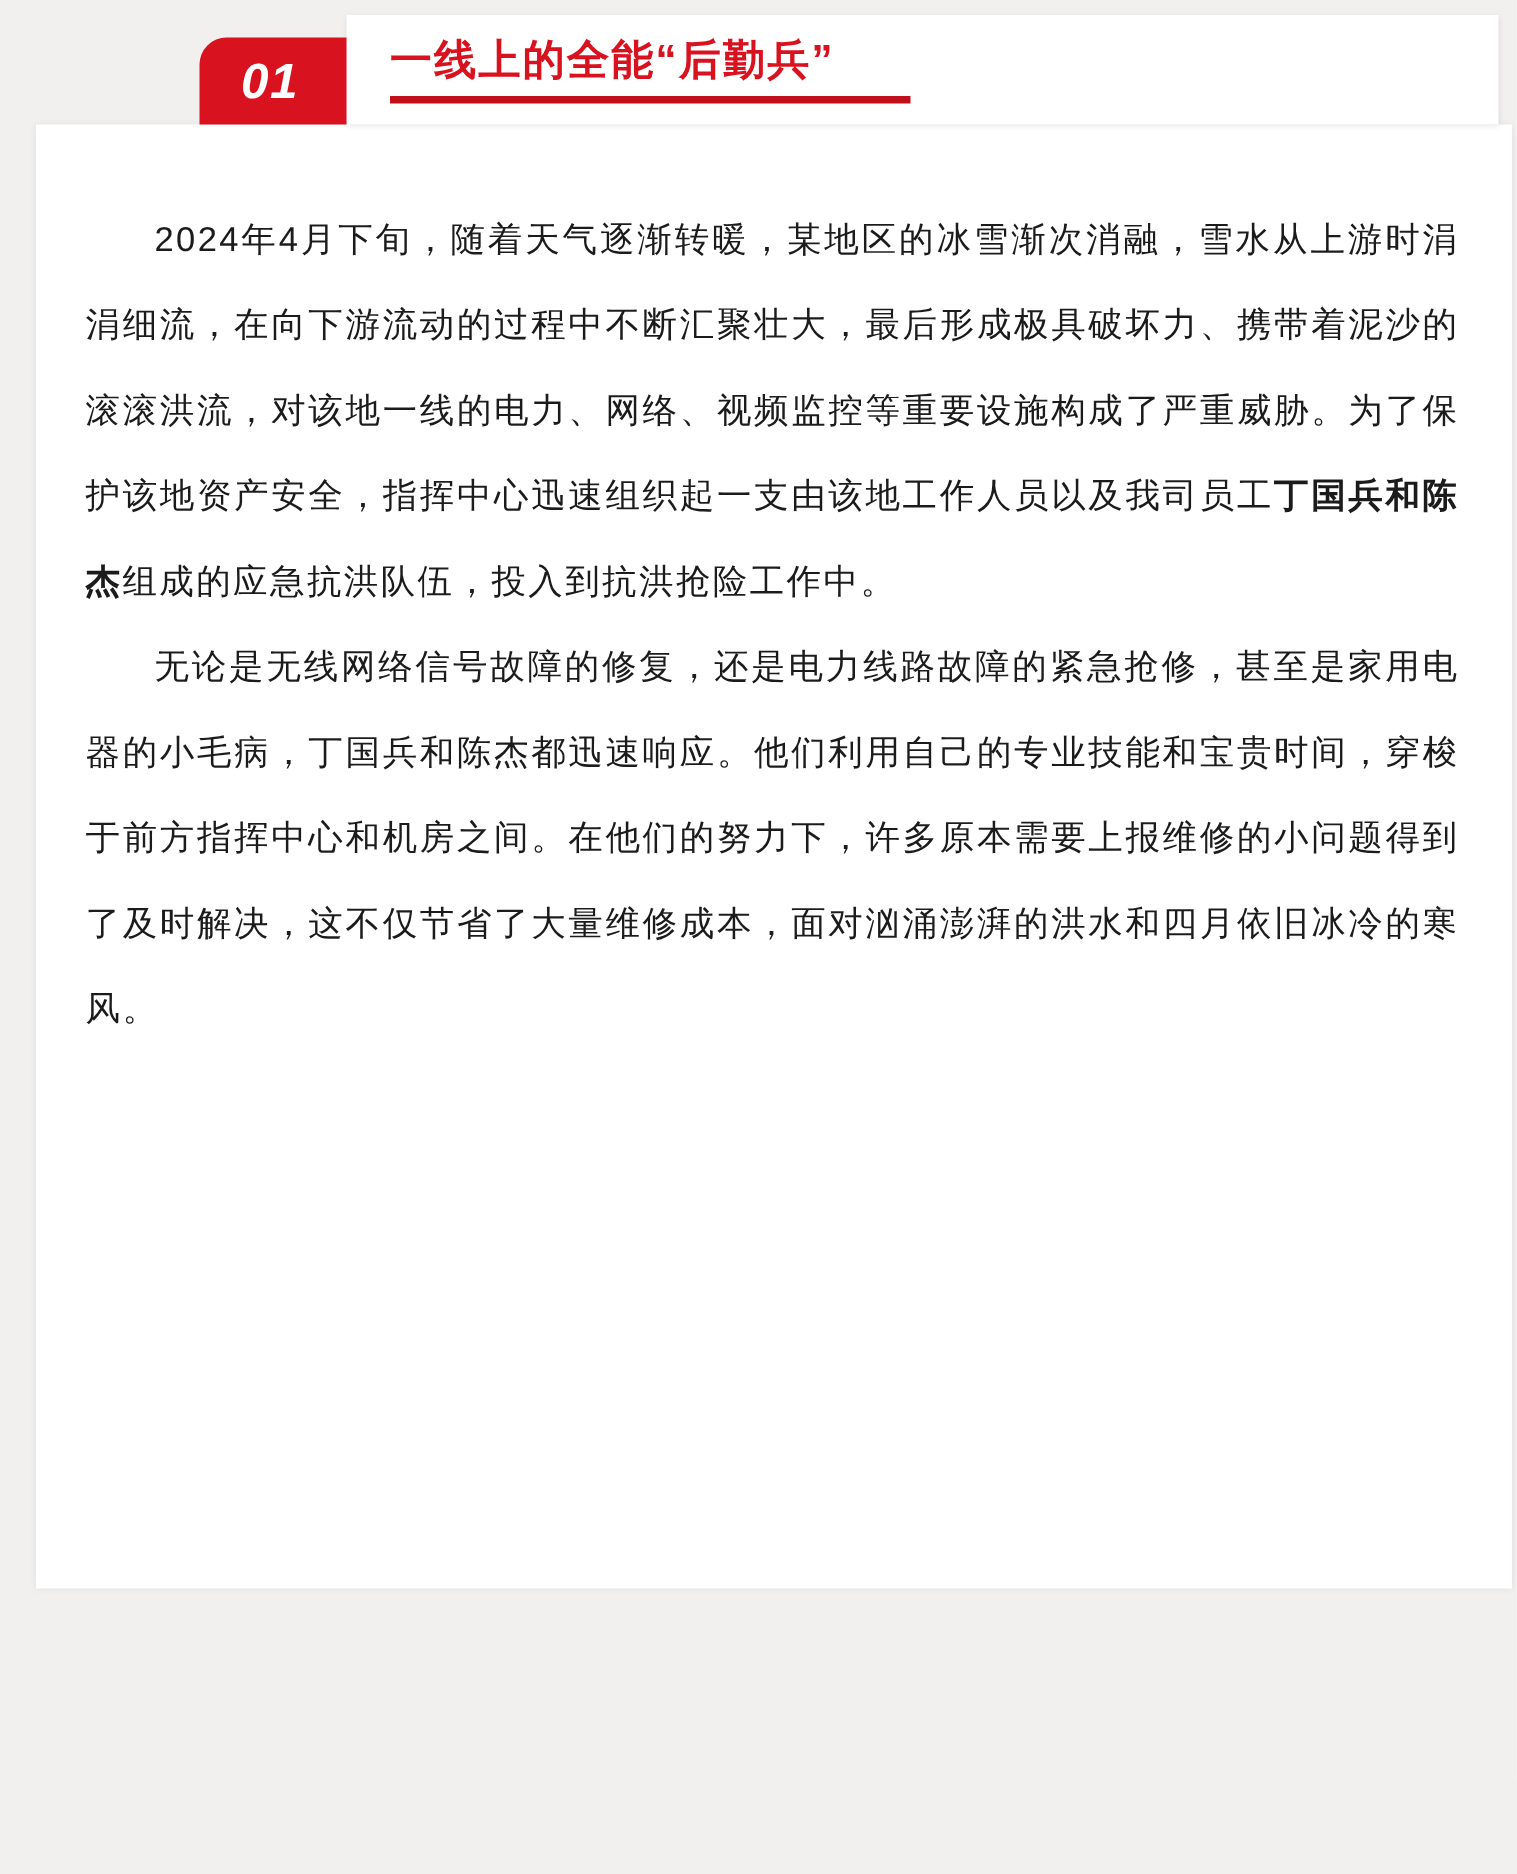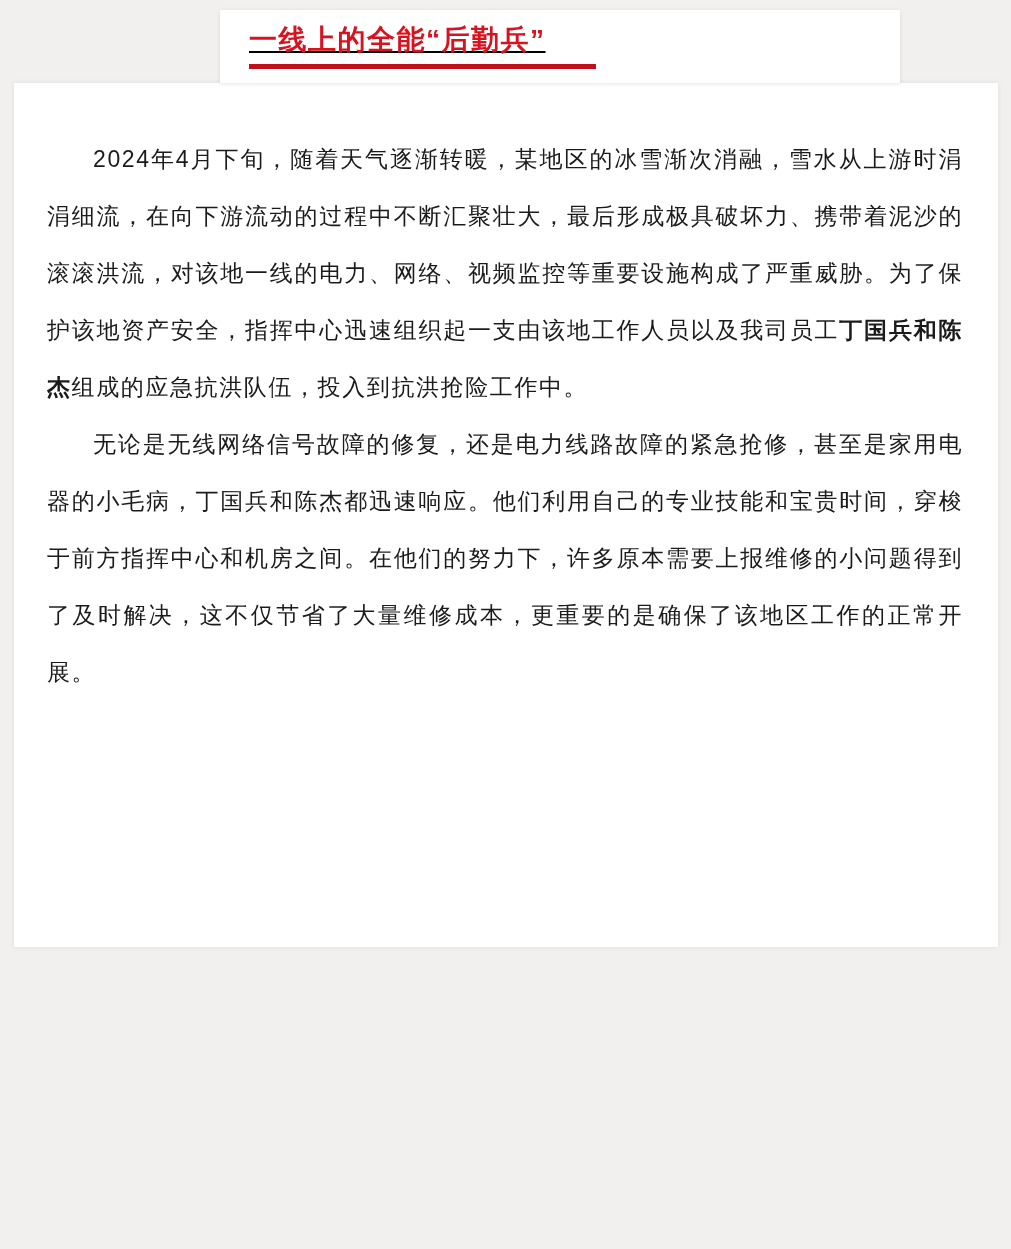--- a/index.html
+++ b/index.html
@@ -10,30 +10,29 @@
   }
   .page {
     position: relative;
     width: 1011px;
     height: 1249px;
     background: var(--page-bg, #f2efef);
     overflow: hidden;
   }
   .title-box {
     position: absolute;
-    left: 220px;
+    left: 231px;
     top: 10px;
-    width: 680px;
+    width: 768px;
     height: 73px;
     background: var(--surface, #ffffff);
     box-shadow: 0 1px 4px rgba(0,0,0,0.10);
     box-sizing: border-box;
     padding: 15px 0 0 29px;
     z-index: 1;
-    text-decoration: underline;
   }
   .section-title {
     margin: 0;
     display: block;
     font-size: 28px;
     font-weight: 700;
     line-height: 30px;
     letter-spacing: 1.5px;
     color: var(--accent, #d8121f);
     white-space: nowrap;
@@ -60,24 +59,24 @@
   .badge-number {
     color: #ffffff;
     font-size: 33px;
     font-weight: 700;
     font-style: italic;
     letter-spacing: 1px;
     padding-right: 4px;
   }
   .content-box {
     position: absolute;
-    left: 14px;
+    left: 24px;
     top: 83px;
     width: 984px;
-    height: 864px;
+    height: 976px;
     background: var(--surface, #ffffff);
     box-shadow: 0 0 5px rgba(0,0,0,0.08);
     box-sizing: border-box;
     padding: 48px 35px 0 33px;
     z-index: 0;
   }
   .content-box p {
     margin: 0;
     text-indent: 2em;
     font-size: 23px;
@@ -94,20 +93,23 @@
 </head>
 <body>
 
 <div class="page">
 
   <div class="title-box">
     <h1 class="section-title">一线上的全能“后勤兵”</h1>
     <div class="title-underline"></div>
   </div>
 
+  <div class="badge">
+    <span class="badge-number">01</span>
+  </div>
 
   <div class="content-box">
 
   <p><span>2024年4月下旬，随着天气逐渐转暖，某地区的冰雪渐次消融，雪水从上游时涓涓细流，在向下游流动的过程中不断汇聚壮大，最后形成极具破坏力、携带着泥沙的滚滚洪流，对该地一线的电力、网络、视频监控等重要设施构成了严重威胁。为了保护该地资产安全，指挥中心迅速组织起一支由该地工作人员以及我司员工</span><b>丁国兵和陈杰</b><span>组成的应急抗洪队伍，投入到抗洪抢险工作中。</span></p>
-      <p><span>无论是无线网络信号故障的修复，还是电力线路故障的紧急抢修，甚至是家用电器的小毛病，丁国兵和陈杰都迅速响应。他们利用自己的专业技能和宝贵时间，穿梭于前方指挥中心和机房之间。在他们的努力下，许多原本需要上报维修的小问题得到了及时解决，这不仅节省了大量维修成本，更重要的是确保了该地区工作的正常开展。</span></p>
+      <p><span>无论是无线网络信号故障的修复，还是电力线路故障的紧急抢修，甚至是家用电器的小毛病，丁国兵和陈杰都迅速响应。他们利用自己的专业技能和宝贵时间，穿梭于前方指挥中心和机房之间。在他们的努力下，许多原本需要上报维修的小问题得到了及时解决，这不仅节省了大量维修成本，面对汹涌澎湃的洪水和四月依旧冰冷的寒风。</span></p>
     </div>
 
 </div>
 
 </body></html>

